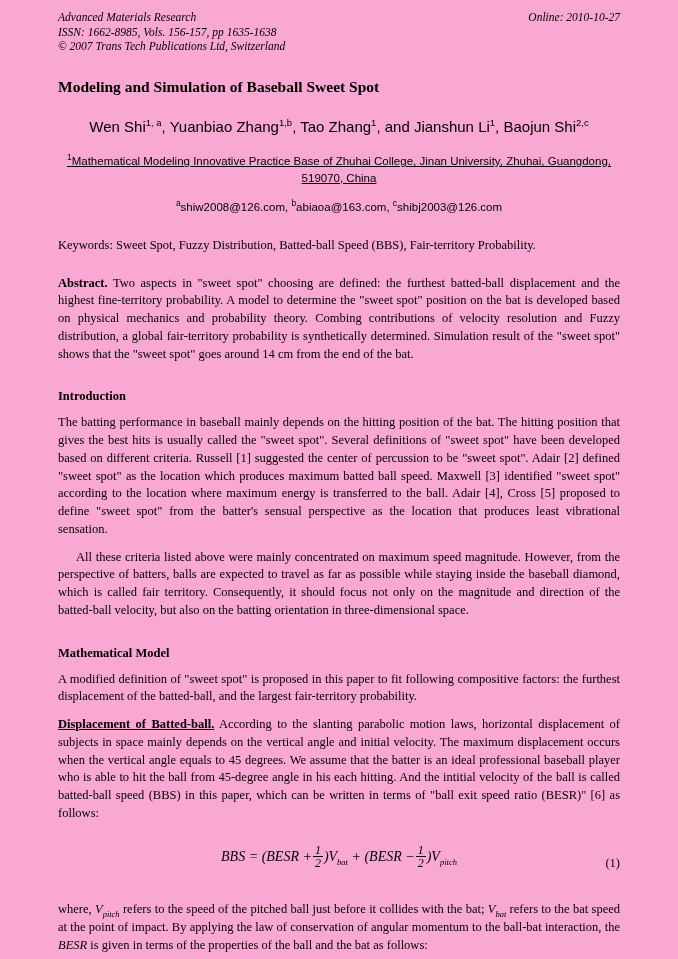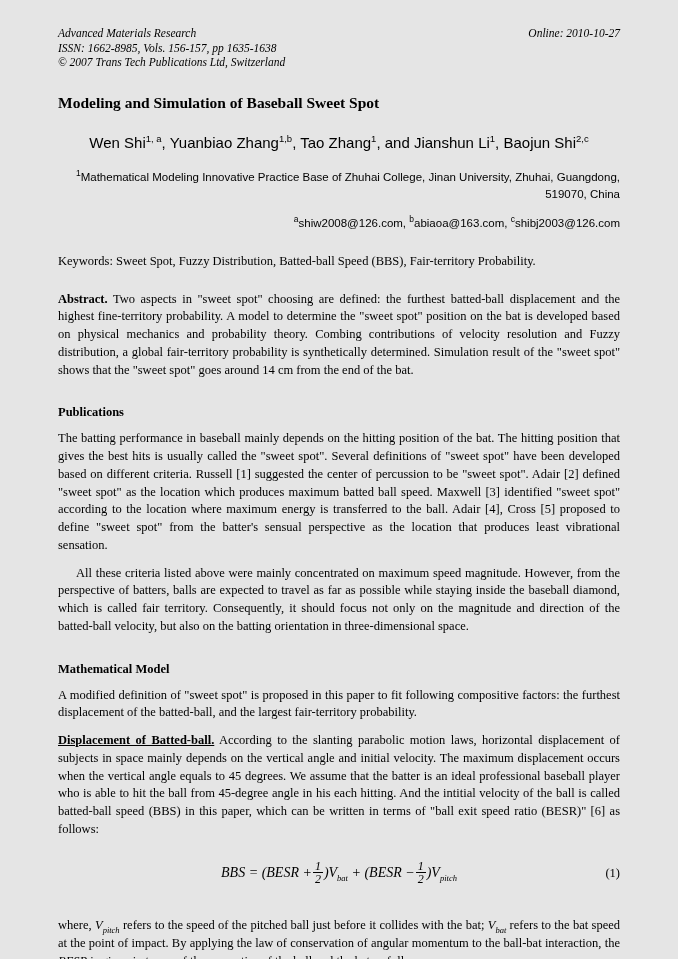--- a/index.html
+++ b/index.html
@@ -3,24 +3,24 @@
 <meta charset="utf-8">
 <style>
   html, body {
     margin: 0;
     padding: 0;
     background: #b0b0b0;
   }
   .page {
     width: 678px;
     height: 959px;
-    background: #e5e5e5;
+    background: #f9a8d4;
     position: relative;
     box-sizing: border-box;
-    padding: 26px 58px 0 58px;
+    padding: 10px 58px 0 58px;
     font-family: "Liberation Serif", serif;
     color: #000000;
     overflow: hidden;
   }
   .header-row {
     display: flex;
     justify-content: space-between;
     align-items: flex-start;
     font-style: italic;
     font-size: 11.5px;
@@ -49,34 +49,35 @@
     text-align: center;
     font-family: "Liberation Sans", sans-serif;
     font-size: 15px;
     margin-top: 20px;
     line-height: 1.4;
   }
   .authors sup {
     font-size: 9.5px;
   }
   .affil {
-    text-align: right;
+    text-align: center;
     font-family: "Liberation Sans", sans-serif;
     font-size: 11.5px;
     line-height: 1.45;
     margin-top: 14px;
+    text-decoration: underline;
   }
   .affil sup {
     font-size: 8.5px;
   }
   .affil2 {
     margin-top: 10px;
   }
   .emails {
-    text-align: right;
+    text-align: center;
     font-family: "Liberation Sans", sans-serif;
     font-size: 11.5px;
     margin-top: 12px;
   }
   .emails sup {
     font-size: 8.5px;
   }
   .keywords {
     font-size: 12.5px;
     margin-top: 24px;
@@ -108,21 +109,21 @@
   }
   .para.indent {
     text-indent: 18px;
   }
   .para b {
     font-weight: bold;
     text-decoration: underline;
   }
   .eqrow {
     display: flex;
-    align-items: center;
+    align-items: flex-end;
     margin-top: 22px;
     margin-bottom: 30px;
     font-size: 14px;
     font-style: italic;
   }
   .eq {
     flex: 1;
     text-align: center;
     padding-left: 30px;
   }
@@ -187,21 +188,21 @@
   </div>
 
   <div class="keywords">
     <b>Keywords:</b><span> Sweet Spot, Fuzzy Distribution, Batted-ball Speed (BBS), Fair-territory Probability.</span>
   </div>
 
   <div class="abstract">
     <b>Abstract.</b><span> Two aspects in "sweet spot" choosing are defined: the furthest batted-ball displacement and the highest fine-territory probability. A model to determine the "sweet spot" position on the bat is developed based on physical mechanics and probability theory. Combing contributions of velocity resolution and Fuzzy distribution, a global fair-territory probability is synthetically determined. Simulation result of the "sweet spot" shows that the "sweet spot" goes around 14 cm from the end of the bat.</span>
   </div>
 
-  <div class="section-head">Publications</div>
+  <div class="section-head">Introduction</div>
   <div class="para">The batting performance in baseball mainly depends on the hitting position of the bat. The hitting position that gives the best hits is usually called the "sweet spot". Several definitions of "sweet spot" have been developed based on different criteria. Russell [1] suggested the center of percussion to be "sweet spot". Adair [2] defined "sweet spot" as the location which produces maximum batted ball speed. Maxwell [3] identified "sweet spot" according to the location where maximum energy is transferred to the ball. Adair [4], Cross [5] proposed to define "sweet spot" from the batter's sensual perspective as the location that produces least vibrational sensation.</div>
   <div class="para indent">All these criteria listed above were mainly concentrated on maximum speed magnitude. However, from the perspective of batters, balls are expected to travel as far as possible while staying inside the baseball diamond, which is called fair territory. Consequently, it should focus not only on the magnitude and direction of the batted-ball velocity, but also on the batting orientation in three-dimensional space.</div>
 
   <div class="section-head">Mathematical Model</div>
   <div class="para">A modified definition of "sweet spot" is proposed in this paper to fit following compositive factors: the furthest displacement of the batted-ball, and the largest fair-territory probability.</div>
 
   <div class="para">
     <b>Displacement of Batted-ball.</b><span> According to the slanting parabolic motion laws, horizontal displacement of subjects in space mainly depends on the vertical angle and initial velocity. The maximum displacement occurs when the vertical angle equals to 45 degrees. We assume that the batter is an ideal professional baseball player who is able to hit the ball from 45-degree angle in his each hitting. And the intitial velocity of the ball is called batted-ball speed (BBS) in this paper, which can be written in terms of "ball exit speed ratio (BESR)" [6] as follows:</span>
   </div>
 

